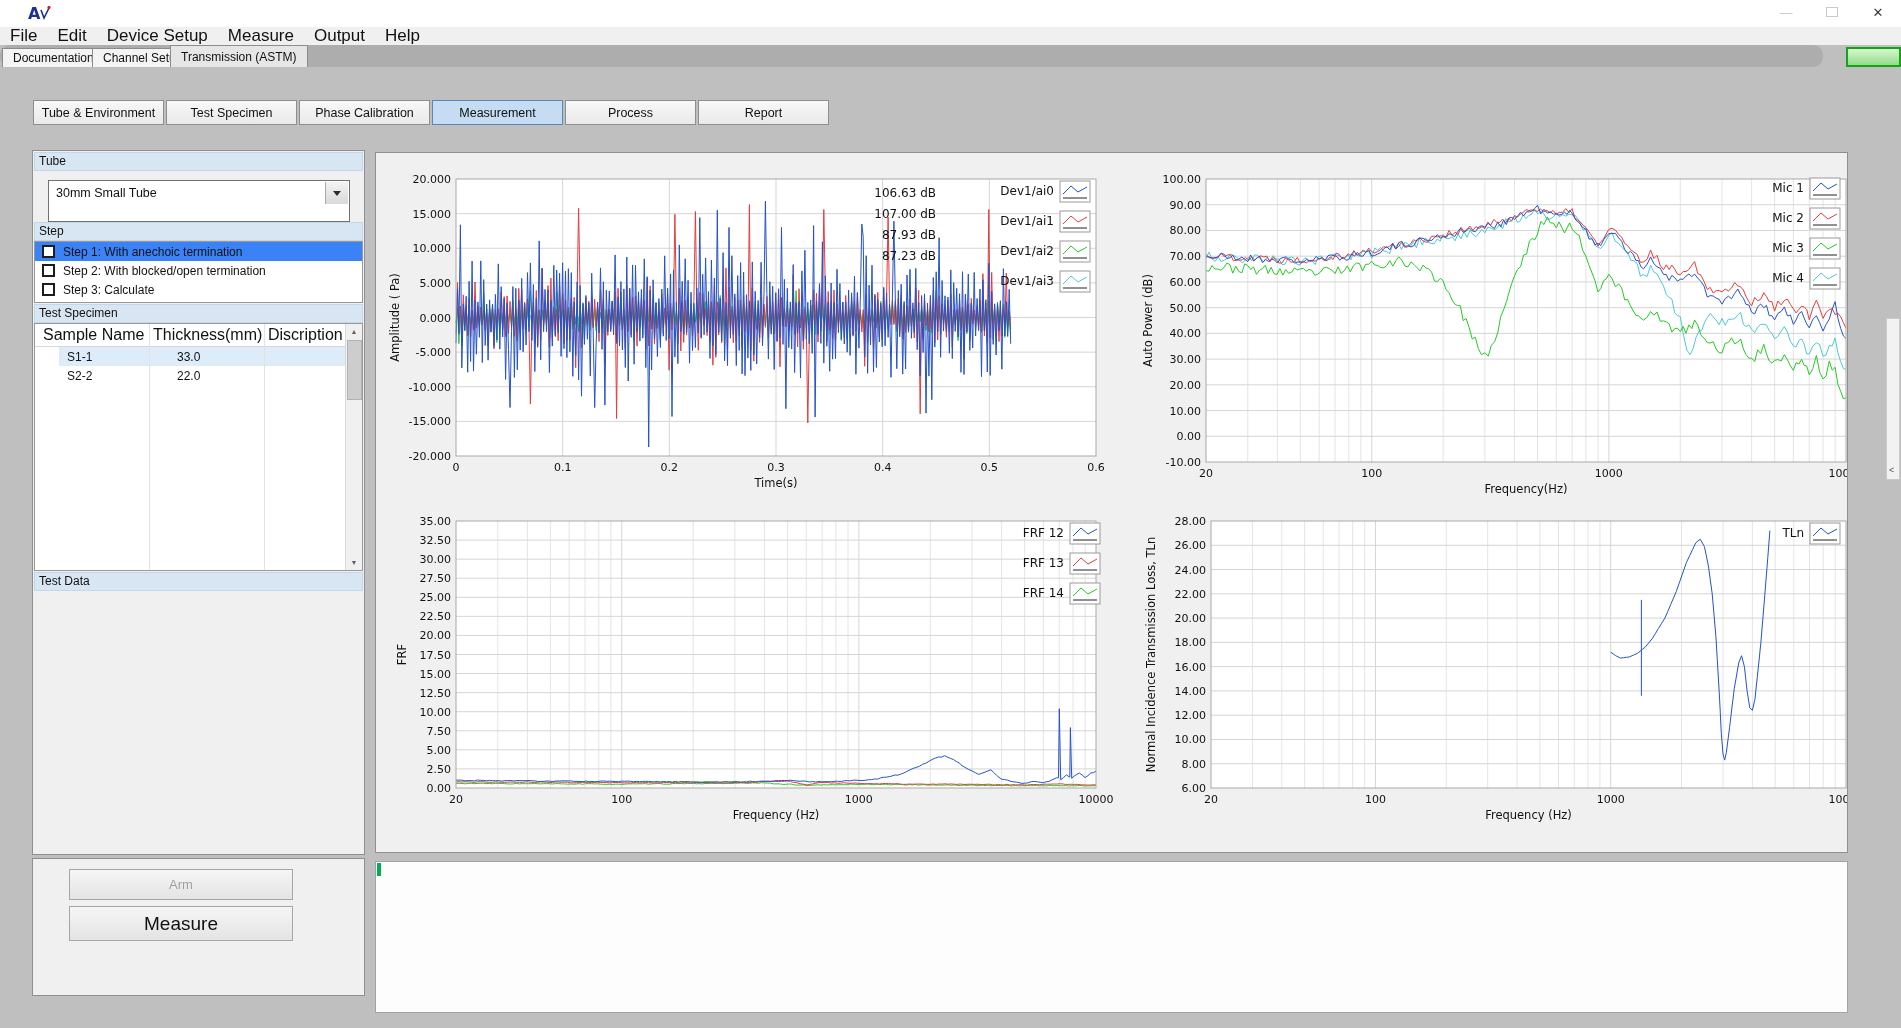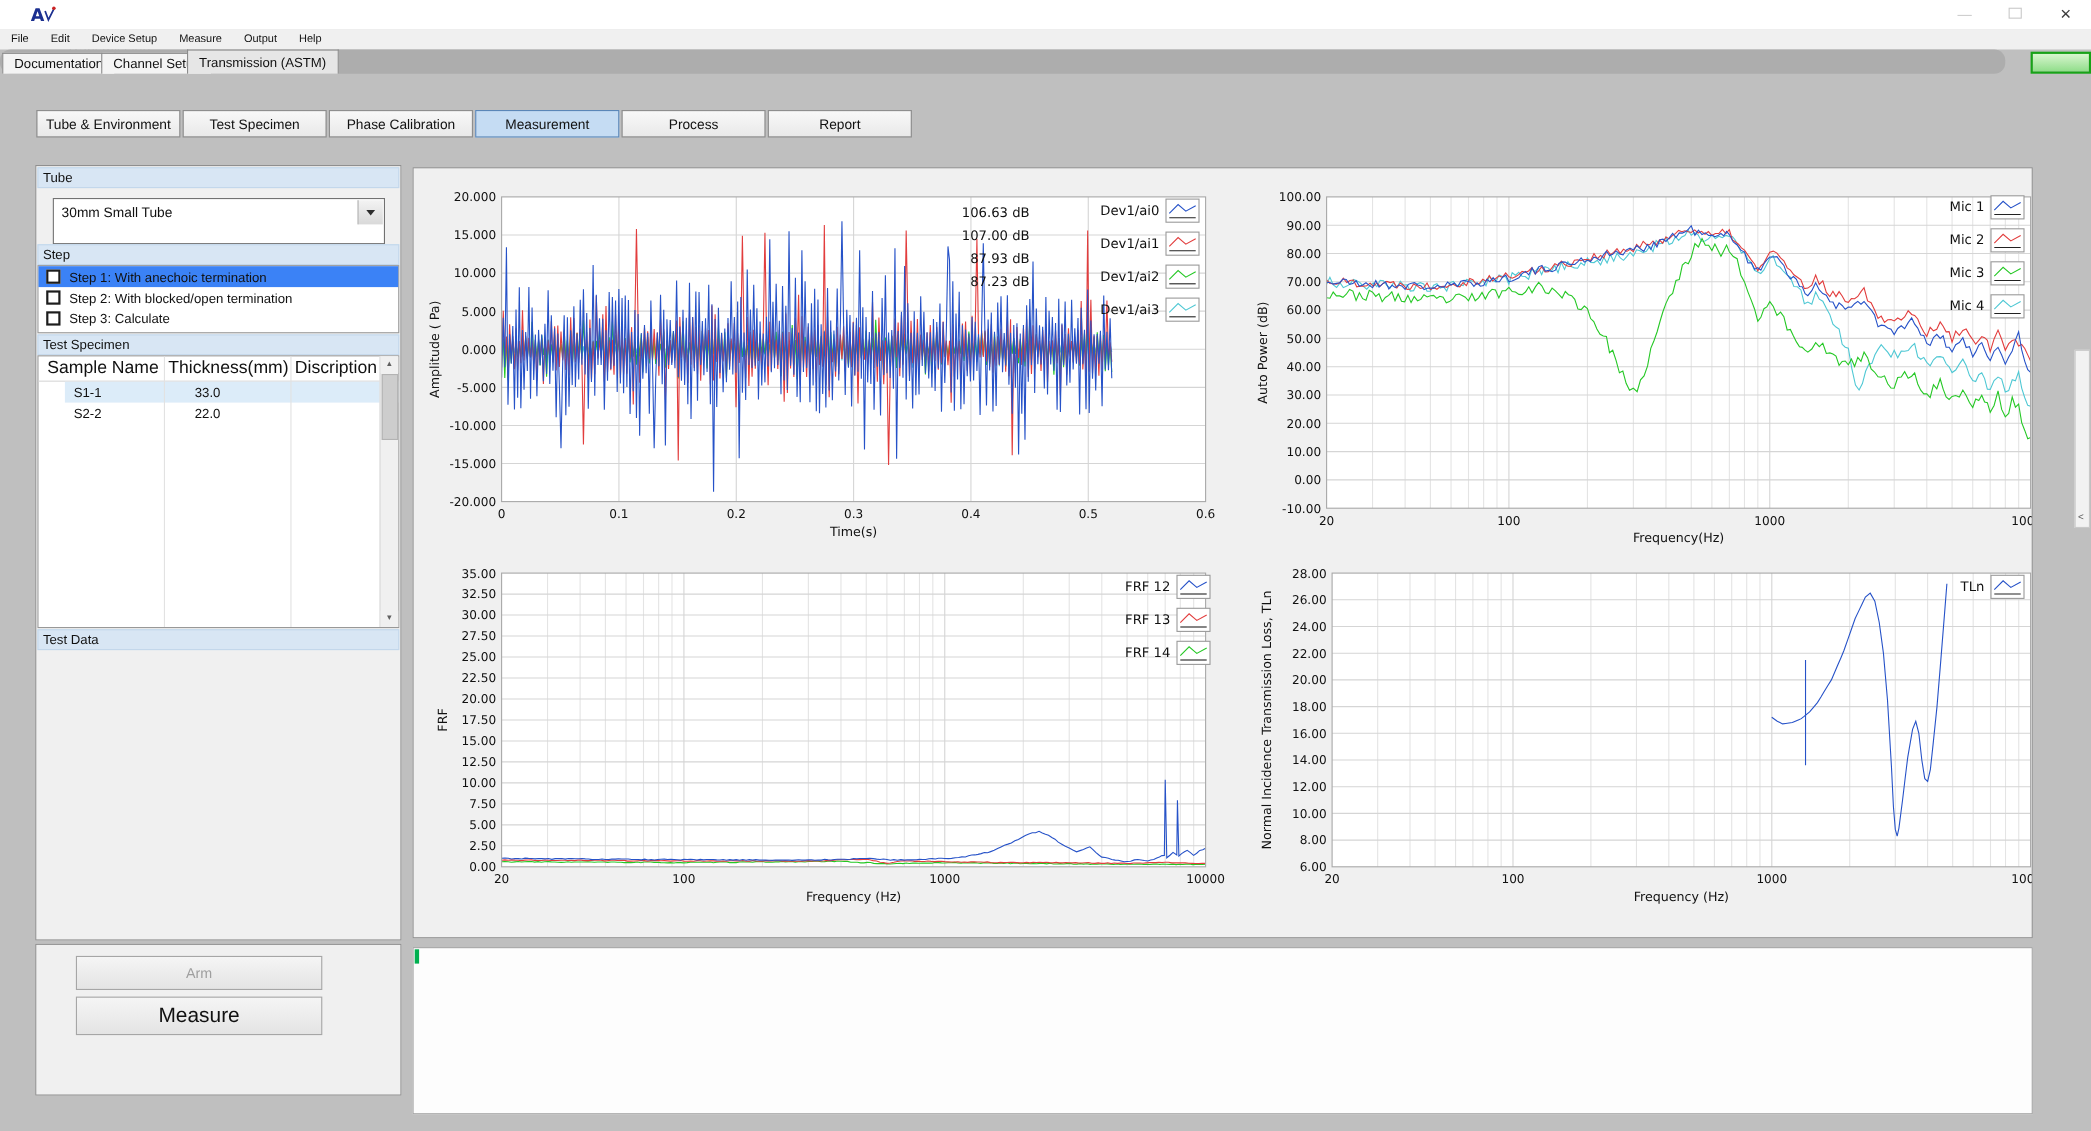--- a/index.html
+++ b/index.html
@@ -8,21 +8,21 @@
   
   .titlebar{position:absolute;left:0;top:0;width:1901px;height:27px;background:#ffffff;}
   .title-icon{position:absolute;left:28px;top:4px;width:24px;height:19px;}
   .title-text{position:absolute;left:60px;top:6px;font-size:13px;color:#9b9b9b;margin-top:32px;}
   .win-btn{position:absolute;top:0;width:46px;height:27px;text-align:center;line-height:26px;font-size:13px;color:#c9c9c9;}
   .win-btn.close{color:#3a3a3a;}
   .max-glyph{display:inline-block;width:10px;height:8px;border:1px solid #c9c9c9;}
 
   
   .menubar{position:absolute;left:0;top:27px;width:1901px;height:18px;background:#f0f0f0;display:flex;align-items:center;}
-  .menu-item{font-size:10px;color:#111;padding:0 10px;line-height:18px;}
+  .menu-item{font-size:17px;color:#111;padding:0 10px;line-height:18px;}
 
   
   .tabstrip{position:absolute;left:0;top:45px;width:1823px;height:22px;background:#adadad;border-radius:10px;}
   .tab{position:absolute;top:3px;height:19px;line-height:19px;padding:0 10px;background:#f4f4f4;border:1px solid #8c8c8c;border-bottom:none;font-size:12px;color:#111;box-sizing:border-box;}
   .tab.active{top:0;height:22px;line-height:22px;background:#e6e6e6;}
   .status-indicator{position:absolute;left:1846px;top:2px;width:55px;height:20px;background:linear-gradient(#d8f6cf,#90dd8a);border:2px solid #17a317;box-sizing:border-box;}
 
   
   .subtabs{position:absolute;left:33px;top:100px;display:flex;}
   .subtab{width:131px;height:25px;line-height:24px;text-align:center;font-size:12.5px;color:#111;background:linear-gradient(#f8f8f8,#e9e9e9);border:1px solid #8e8e8e;margin-right:2px;box-sizing:border-box;}

